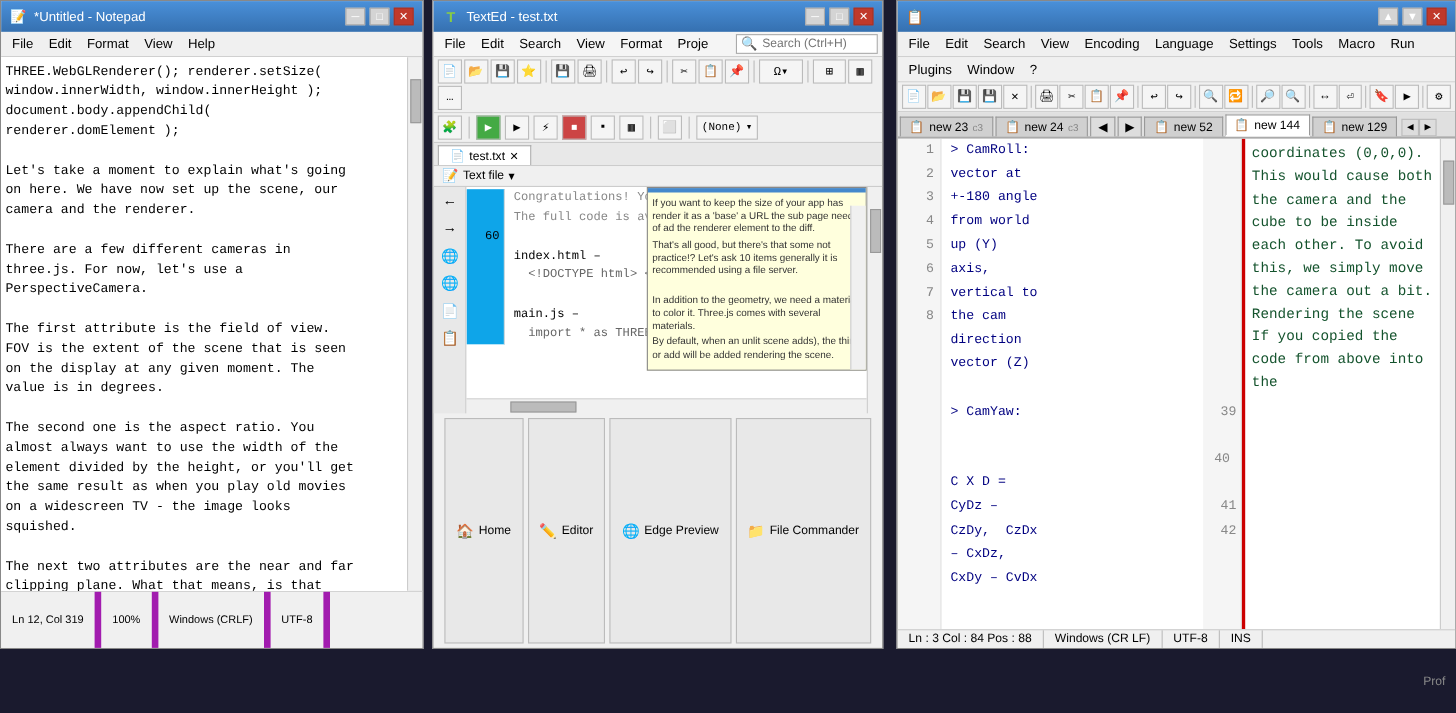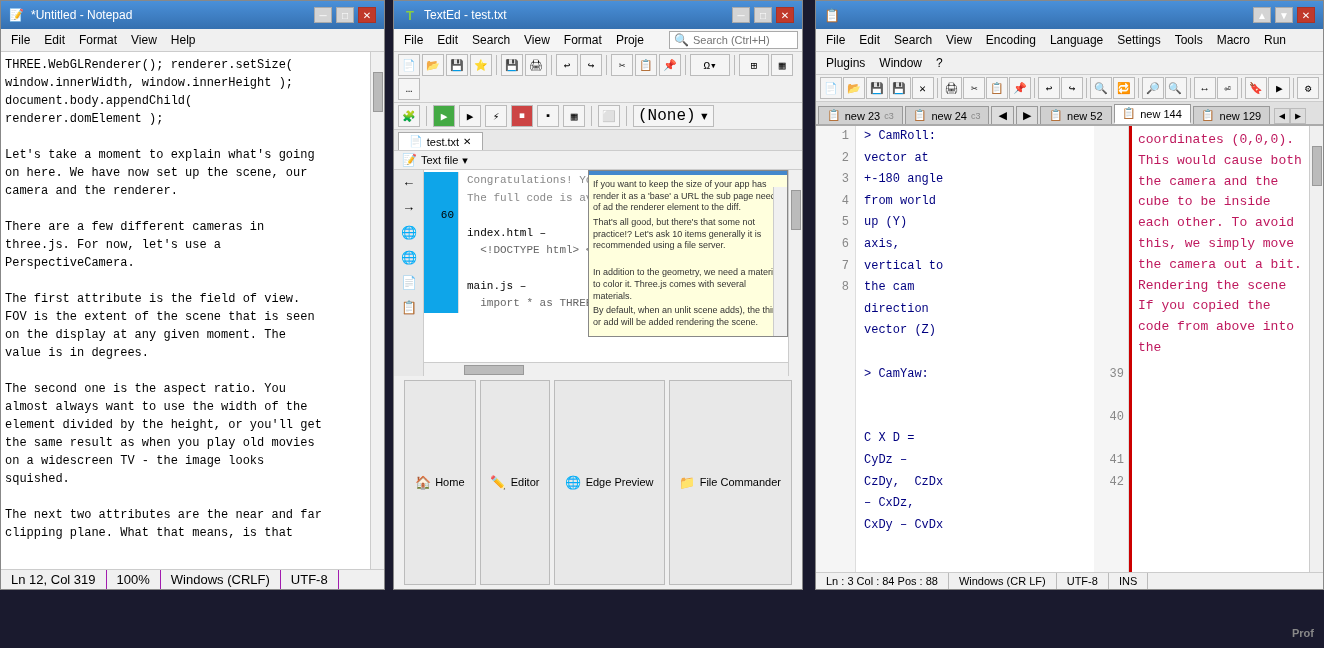--- a/index.html
+++ b/index.html
@@ -112,23 +112,23 @@
     .notepad-statusbar {
       background: #f0f0f0;
       border-top: 1px solid #ccc;
       font-family: Arial, sans-serif;
       font-size: 11px;
       display: flex;
       gap: 0;
       flex-shrink: 0;
     }
     .status-segment {
-      padding: 2px 10px;
-      border-right: 1px solid #a21caf;
-      font-size: 13px;
+      padding: 20px 10px;
+      border-right: 6px solid #a21caf;
+      font-size: 10px;
     }
 
     
     #texted-window {
       left: 393px;
       top: 0;
       width: 410px;
       height: 590px;
     }
     .texted-menubar {
@@ -166,21 +166,21 @@
     .toolbar-sep {
       width: 1px;
       height: 20px;
       background: #bbb;
       margin: 0 2px;
     }
     .toolbar-dropdown {
       height: 22px;
       border: 1px solid #bbb;
       background: #f5f5f5;
-      font-size: 16px;
+      font-size: 10px;
       padding: 0 4px;
       display: flex;
       align-items: center;
       gap: 4px;
     }
 
     .texted-tab-bar {
       background: #e8e8e8;
       display: flex;
       align-items: flex-end;
@@ -425,21 +425,21 @@
       flex: 1;
     }
     .npp-right-panel {
       width: 195px;
       background: white;
       border-left: 3px solid #cc0000;
       overflow-y: auto;
       font-family: 'Courier New', monospace;
       font-size: 13px;
       line-height: 1.6;
-      color: #be185d;
+      color: #14532d;
       padding: 4px 6px;
       flex-shrink: 0;
     }
 
     .npp-statusbar {
       background: #f0f0f0;
       border-top: 1px solid #ccc;
       font-family: Arial, sans-serif;
       font-size: 11px;
       display: flex;
@@ -825,21 +825,21 @@
           <div style="height:1.8em;"></div>
           <div style="height:1.8em;"></div>
           <div style="height:1.8em;"></div>
           <div style="height:1.8em;"></div>
           <div style="height:1.8em;"></div>
           <div style="height:1.8em;"></div>
           <div style="height:1.8em;"></div>
           <div style="height:1.8em;"></div>
           <div style="height:1.8em;">39</div>
           <div style="height:1.8em;"></div>
-          <div style="height:1.8em;">40</div>
+          <div style="height:1.8em;text-align:center;">40</div>
           <div style="height:1.8em;"></div>
           <div style="height:1.8em;">41</div>
           <div style="height:1.8em;">42</div>
         </div>
         <div class="npp-right-panel" style="width:180px;">coordinates
 (0,0,0). This
 would cause
 both the
 camera and the
 cube to be
@@ -866,15 +866,15 @@
   </div>
 
   <div class="npp-statusbar">
     <span class="npp-status-seg">Ln : 3   Col : 84   Pos : 88</span>
     <span class="npp-status-seg">Windows (CR LF)</span>
     <span class="npp-status-seg">UTF-8</span>
     <span class="npp-status-seg">INS</span>
   </div>
 </div>
 
-<div style="position:absolute; bottom:0; left:0; right:0; height:30px; background:#1a1a2e; display:flex; align-items:center; justify-content:flex-end; padding-right:10px; z-index:5;font-weight:bold;">
+<div style="position:absolute; bottom:13px; left:0; right:0; height:30px; background:#1a1a2e; display:flex; align-items:center; justify-content:flex-end; padding-right:10px; z-index:5;">
   <span style="color:#888; font-family:Arial; font-size:11px;">Prof</span>
 </div>
 
 </body></html>

